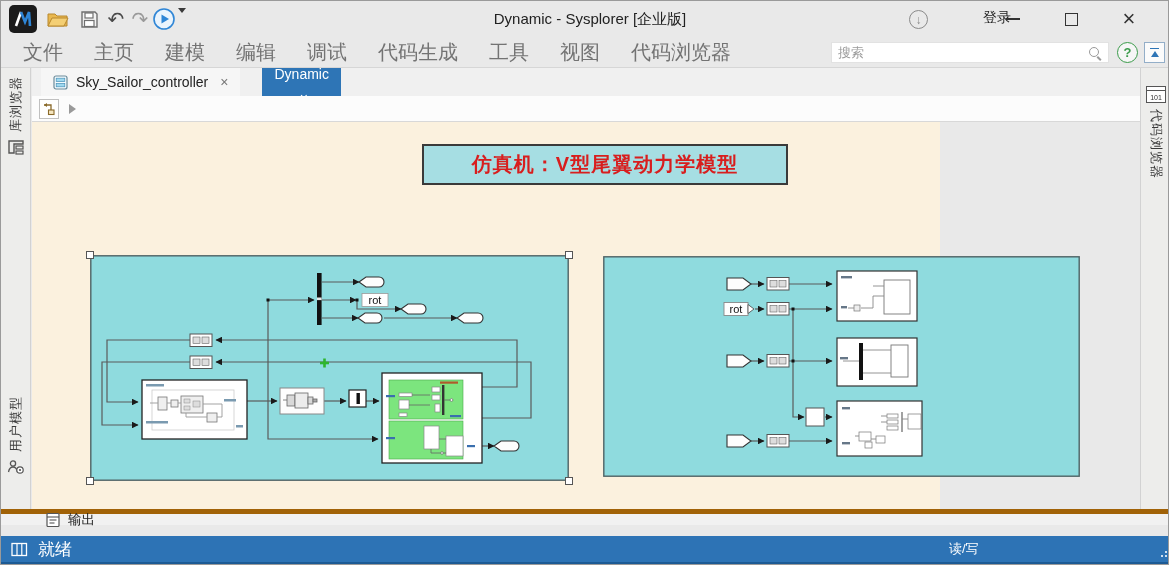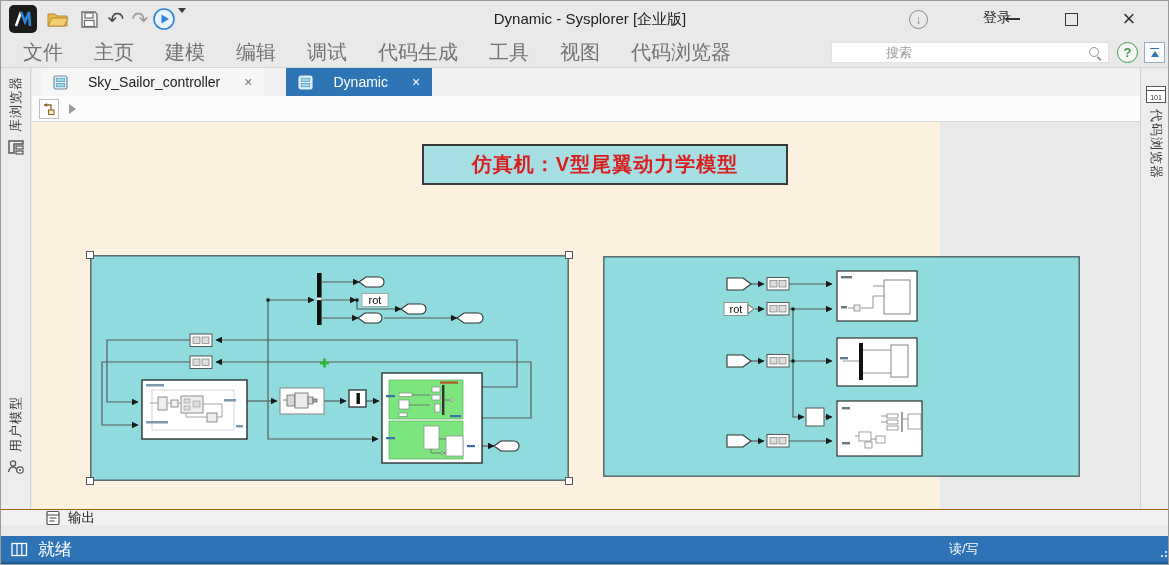--- a/index.html
+++ b/index.html
@@ -25,58 +25,58 @@
   .win-min { position:absolute; left:1000px; top:8px; width:24px; height:20px; display:flex; align-items:center; justify-content:center; }
   .win-min i { display:block; width:14px; height:2px; background:#333; }
   .win-max { position:absolute; left:1058px; top:8px; width:24px; height:20px; display:flex; align-items:center; justify-content:center; }
   .win-max i { display:block; width:13px; height:13px; border:1.6px solid #333; }
   .win-close { position:absolute; left:1114px; top:4px; width:28px; height:28px; display:flex; align-items:center; justify-content:center; font-size:22px; color:#333; }
   
   .menubar { position:absolute; left:0; top:36px; width:1169px; height:31px; background:#e9e9e9; border-bottom:1px solid #d6d6d6; display:flex; align-items:center; }
   .menu-items { display:flex; gap:31px; margin-left:22px; font-size:20px; color:#737373; }
   .menu-items span { white-space:nowrap; }
   .search-box { position:absolute; left:830px; top:5px; width:278px; height:21px; background:#ffffff; border:1px solid #e2e2e2; display:flex; align-items:center; }
-  .search-box input { flex:1; border:none; outline:none; font-size:13px; color:#444; padding:0 6px; font-family:"Liberation Sans", sans-serif; background:transparent;margin-left:48px; }
+  .search-box input { flex:1; border:none; outline:none; font-size:13px; color:#444; padding:0 6px; font-family:"Liberation Sans", sans-serif; background:transparent; }
   .search-box input::placeholder { color:#9a9a9a; }
   .mag { position:relative; width:14px; height:14px; margin-right:6px; }
   .mag::before { content:""; position:absolute; left:1px; top:1px; width:8px; height:8px; border:1.5px solid #9a9a9a; border-radius:50%; }
   .mag::after { content:""; position:absolute; left:10px; top:10px; width:5px; height:1.5px; background:#9a9a9a; transform:rotate(45deg); transform-origin:0 0; }
   .help-btn { position:absolute; left:1116px; top:5px; width:21px; height:21px; border:1.8px solid #3a9b4a; border-radius:50%; color:#3a9b4a; font-weight:bold; font-size:13px; display:flex; align-items:center; justify-content:center; background:#f6f6f6; }
   .collapse-btn { position:absolute; left:1143px; top:5px; width:21px; height:21px; border:1px solid #93aec8; background:#fbfbfb; display:flex; flex-direction:column; align-items:center; justify-content:center; }
   .collapse-btn .bar { width:9px; height:1.5px; background:#2e75b6; }
   .collapse-btn .tri { width:0; height:0; margin-top:2px; border-left:4.5px solid transparent; border-right:4.5px solid transparent; border-bottom:6px solid #2e75b6; }
   
   .strip { position:absolute; top:67px; height:441px; width:30px; background:#ededeb; }
   .strip.left { left:0; border-right:1px solid #d2d2d2; }
   .strip.right { left:1139px; width:30px; border-left:1px solid #d2d2d2; }
   .vgroup { position:absolute; left:0; width:30px; display:flex; flex-direction:column; align-items:center; gap:6px; }
   .vlabel { font-size:13px; color:#3a3a3a; letter-spacing:1px; writing-mode:vertical-rl; text-orientation:sideways; white-space:nowrap; }
   .vlabel.up { transform:rotate(180deg); }
   .icon101 { width:20px; height:17px; border:1px solid #555; background:#fff; position:relative; font-size:7px; color:#333; display:flex; align-items:flex-end; justify-content:center; padding-bottom:1px; }
   .icon101::before { content:""; position:absolute; left:0; top:3px; width:100%; height:1px; background:#555; }
   
   .tabbar { position:absolute; left:31px; top:67px; width:1108px; height:28px; background:#f0f0f0; display:flex; align-items:stretch; }
-  .tab { display:flex; align-items:center; gap:20px; padding:0 12px; font-size:14px; color:#222;justify-content:center; }
+  .tab { display:flex; align-items:center; gap:8px; padding:0 12px; font-size:14px; color:#222;justify-content:center; }
   .tab .close { font-size:14px; color:#777; margin-left:4px; }
   .tab.first { margin-left:9px; background:#f6f6f6; }
-  .tab.active { background:#2e75b6; color:#fff; margin-left:22px; }
+  .tab.active { background:#2e75b6; color:#fff; margin-left:22px;flex-direction:column; }
   .tab.active .close { color:#fff; }
   
   .navbar { position:absolute; left:31px; top:95px; width:1108px; height:26px; background:#fcfcfc; border-bottom:1px solid #d8d8d8; display:flex; align-items:center; }
   .nav-icon-btn { width:20px; height:20px; margin-left:7px; border:1px solid #c0c0c0; background:#fff; display:flex; align-items:center; justify-content:center; }
   .nav-arrow { width:0; height:0; margin-left:10px; border-top:5px solid transparent; border-bottom:5px solid transparent; border-left:7px solid #9a9a9a; }
   
   .canvas { position:absolute; left:31px; top:121px; width:908px; height:387px; background:#fbf1de; }
   .banner { position:absolute; left:390px; top:22px; width:366px; height:41px; background:#a6dee3; border:2px solid #3a3a3a; display:flex; align-items:center; justify-content:center; }
   .banner span { font-size:20px; font-weight:bold; color:#d81e1e; letter-spacing:1px; }
   .diagram { position:absolute; }
   .diagram svg { display:block; }
   .handle { position:absolute; width:8px; height:8px; background:#fff; border:1px solid #555; }
   
-  .output-bar { position:absolute; left:0; top:508px; width:1169px; height:16px; background:#f1f1f1; border-top:1px solid #a16207; display:flex; align-items:center; }
+  .output-bar { position:absolute; left:0; top:508px; width:1169px; height:16px; background:#f1f1f1; border-top:5px solid #a16207; display:flex; align-items:center; }
   .output-bar .doc-icon { margin-left:44px; }
   .output-bar span { margin-left:7px; font-size:13.5px; color:#222; }
   
   .statusbar { position:absolute; left:0; top:535px; width:1169px; height:30px; background:#2d73b5; border-bottom:4px solid #1c5a94; display:flex; align-items:center; color:#fff; }
   .statusbar .cols-icon { margin-left:10px; }
   .statusbar .ready { margin-left:10px; font-size:17px; }
   .statusbar .mode { position:absolute; left:948px; font-size:13px;text-align:right; }
   .grip { position:absolute; right:3px; bottom:5px; width:10px; height:10px; }
   .grip i { position:absolute; width:2px; height:2px; background:#cfe0ef; }
   .grip i:nth-child(1){ right:0; bottom:0; } .grip i:nth-child(2){ right:4px; bottom:0; }

